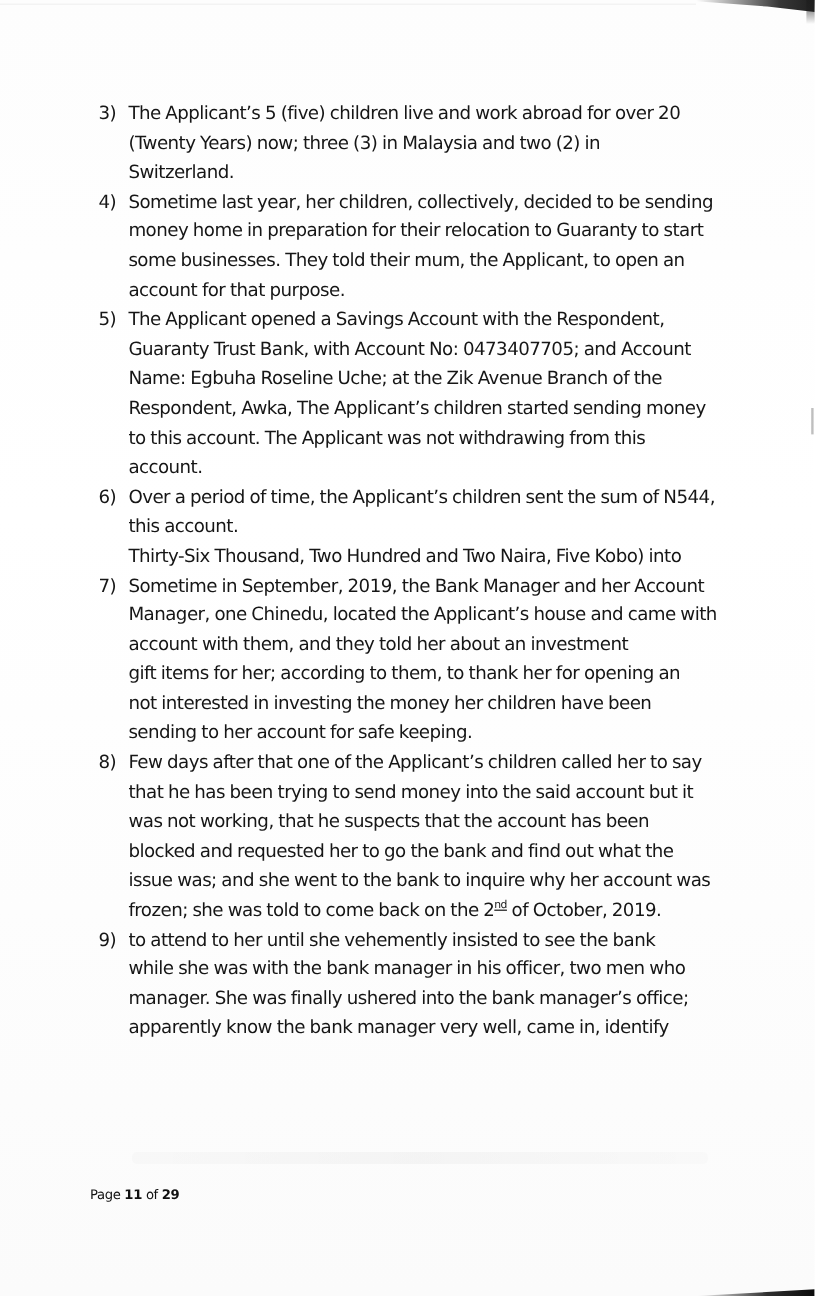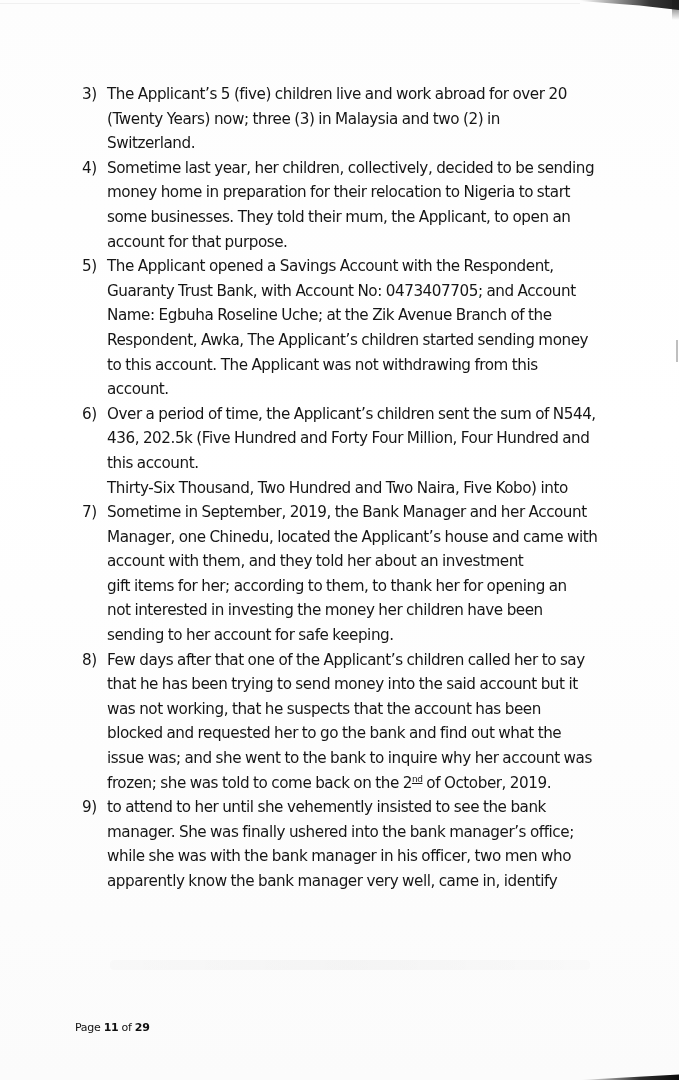--- a/index.html
+++ b/index.html
@@ -73,21 +73,20 @@
     }
     .line { display: block; white-space: nowrap; }
     sup { font-size: 9px; line-height: 0; vertical-align: super; text-decoration: underline; }
     .footer {
       position: absolute;
       left: 75px;
       top: 989px;
       font-size: 11px;
       letter-spacing: -0.3px;
       color: #111;
-      margin-top: 32px;
     }
     .footer b { font-weight: bold; }
     .faded {
       position: absolute;
       left: 110px; top: 960px;
       width: 480px; height: 10px;
       background: linear-gradient(90deg, rgba(0,0,0,0.015), rgba(0,0,0,0.03), rgba(0,0,0,0.01));
       border-radius: 4px;
     }
     .margin-mark {
@@ -113,39 +112,38 @@
       <li>
         <span class="num">3)</span>
         <span class="line">The Applicant’s 5 (five) children live and work abroad for over 20</span>
         <span class="line">(Twenty Years) now; three (3) in Malaysia and two (2) in</span>
         <span class="line">Switzerland.</span>
       </li>
 
       <li>
         <span class="num">4)</span>
         <span class="line">Sometime last year, her children, collectively, decided to be sending</span>
-        <span class="line">money home in preparation for their relocation to Nigeria to start</span>
+        <span class="line">money home in preparation for their relocation to Guaranty to start</span>
         <span class="line">some businesses. They told their mum, the Applicant, to open an</span>
         <span class="line">account for that purpose.</span>
       </li>
 
       <li>
         <span class="num">5)</span>
         <span class="line">The Applicant opened a Savings Account with the Respondent,</span>
         <span class="line">Guaranty Trust Bank, with Account No: 0473407705; and Account</span>
         <span class="line">Name: Egbuha Roseline Uche; at the Zik Avenue Branch of the</span>
         <span class="line">Respondent, Awka, The Applicant’s children started sending money</span>
         <span class="line">to this account. The Applicant was not withdrawing from this</span>
         <span class="line">account.</span>
       </li>
 
       <li>
         <span class="num">6)</span>
         <span class="line">Over a period of time, the Applicant’s children sent the sum of N544,</span>
-        <span class="line">436, 202.5k (Five Hundred and Forty Four Million, Four Hundred and</span>
         <span class="line">this account.</span>
         <span class="line">Thirty-Six Thousand, Two Hundred and Two Naira, Five Kobo) into</span>
       </li>
 
       <li>
         <span class="num">7)</span>
         <span class="line">Sometime in September, 2019, the Bank Manager and her Account</span>
         <span class="line">Manager, one Chinedu, located the Applicant’s house and came with</span>
         <span class="line">account with them, and they told her about an investment</span>
         <span class="line">gift items for her; according to them, to thank her for opening an</span>
@@ -159,22 +157,22 @@
         <span class="line">that he has been trying to send money into the said account but it</span>
         <span class="line">was not working, that he suspects that the account has been</span>
         <span class="line">blocked and requested her to go the bank and find out what the</span>
         <span class="line">issue was; and she went to the bank to inquire why her account was</span>
         <span class="line"><span>frozen; she was told to come back on the 2</span><sup>nd</sup><span> of October, 2019.</span></span>
       </li>
 
       <li>
         <span class="num">9)</span>
         <span class="line">to attend to her until she vehemently insisted to see the bank</span>
+        <span class="line">while she was with the bank manager in his officer, two men who</span>
         <span class="line">manager. She was finally ushered into the bank manager’s office;</span>
-        <span class="line">while she was with the bank manager in his officer, two men who</span>
         <span class="line">apparently know the bank manager very well, came in, identify</span>
       </li>
 
     </ol>
   </div>
 
   <div class="faded"></div>
 
   <div class="footer">
     <span>Page</span>

